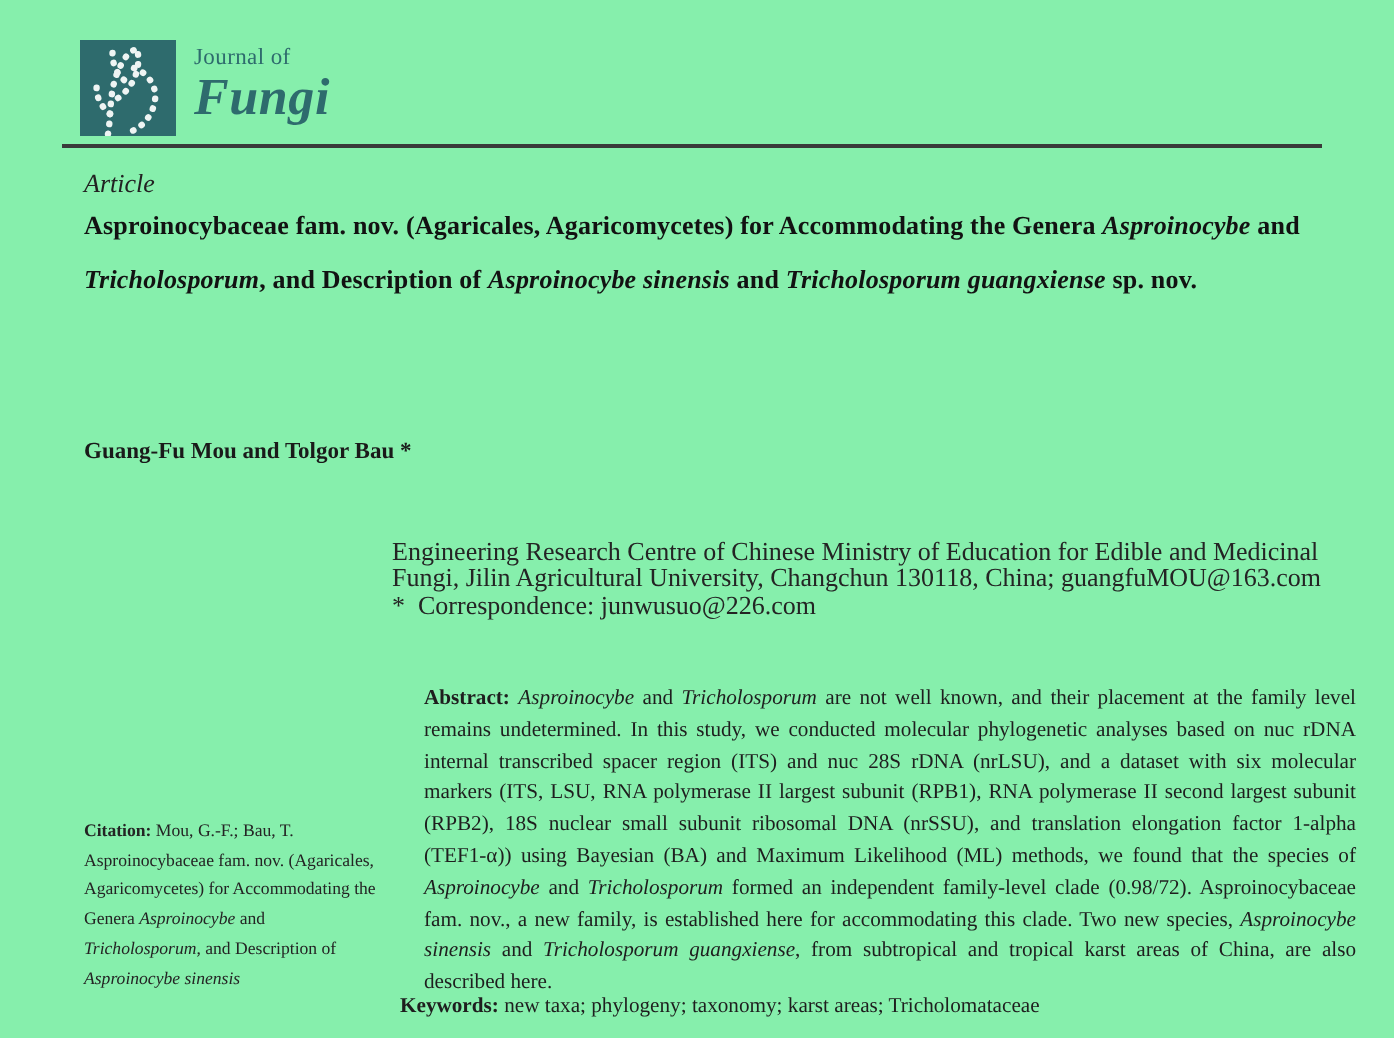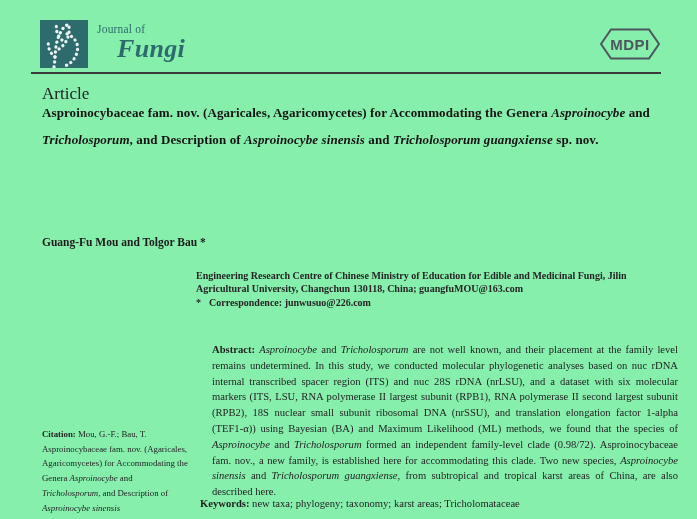--- a/index.html
+++ b/index.html
@@ -10,59 +10,59 @@
     font-family:"Liberation Serif", serif;
     color:#1e1e1e;
     overflow:hidden;
   }
   
   .logo-square{
     position:absolute;left:40px;top:20px;width:48px;height:48px;
   }
   .logo-text{position:absolute;left:97px;top:23px;color:#2e6b6d;}
   .journal-prefix{font-size:11.5px;letter-spacing:.2px;}
-  .journal-name{font-size:26px;font-weight:bold;font-style:italic;margin-top:-1px;letter-spacing:.3px;margin-left:20px;}
+  .journal-name{font-size:26px;font-weight:bold;font-style:italic;margin-top:-1px;letter-spacing:.3px;}
   .mdpi-logo{position:absolute;left:596px;top:24px;}
   .rule{
     position:absolute;left:31px;top:72px;width:630px;height:1.6px;
     background:#3a3a3a;border:none;margin:0;
   }
   
   .article-type{
     position:absolute;left:42px;top:84px;
-    font-size:17px;color:#222;
+    font-style:italic;font-size:13px;color:#222;
   }
   .title{
     position:absolute;left:42px;top:99px;width:628px;
     font-size:13px;font-weight:bold;line-height:27.3px;
     color:#121212;margin:0;letter-spacing:.1px;
   }
   .authors{
-    position:absolute;left:42px;top:236px;
+    position:absolute;left:42px;top:220px;
     font-size:11.5px;font-weight:bold;color:#1a1a1a;
   }
   
   .affiliation{
     position:absolute;left:196px;top:269px;width:466px;
-    font-size:10px;line-height:13.4px;color:#242424;font-weight:bold;
+    font-size:13px;line-height:13.4px;color:#242424;
   }
   .corr-line{display:flex;}
   .corr-marker{width:13px;flex:0 0 13px;}
   .abstract{
     position:absolute;left:196px;top:326px;width:466px;
     font-size:10.6px;line-height:15.8px;text-align:justify;
     color:#1e1e1e;margin:16px;
   }
   .keywords{
     position:absolute;left:196px;top:492px;width:466px;
     font-size:10.6px;line-height:15.8px;color:#1e1e1e;margin:4px;
   }
   
   .citation{
-    position:absolute;left:42px;top:427px;width:147px;
+    position:absolute;left:42px;top:408px;width:147px;
     font-size:8.8px;line-height:14.7px;color:#242424;
   }
 </style>
 </head>
 <body>
 
 <div class="page">
 
   <div class="logo-square">
     <svg width="48" height="48" viewBox="0 0 48 48" aria-hidden="true">
@@ -74,26 +74,20 @@
         <path d="M15 37 C10 33 7.5 27 8.5 22"></path>
         <path d="M27 14 C34 16.5 38.5 23 37.5 30 C36.5 37 32 43 26 45.5"></path>
       </g>
     </svg>
   </div>
   <div class="logo-text">
     <div class="journal-prefix">Journal of</div>
     <div class="journal-name">Fungi</div>
   </div>
 
-  <div class="mdpi-logo">
-    <svg width="68" height="40" viewBox="0 0 68 40" aria-hidden="true">
-      <polygon points="5,20 15,5.5 53,5.5 63,20 53,34.5 15,34.5" fill="none" stroke="#4d565c" stroke-width="2"></polygon>
-      <text x="34" y="25.5" text-anchor="middle" font-family="Liberation Sans, sans-serif" font-size="15" font-weight="bold" fill="#4d565c" letter-spacing="0.5">MDPI</text>
-    </svg>
-  </div>
 
   <hr class="rule">
 
   <div class="article-type">Article</div>
   <h1 class="title"><span>Asproinocybaceae fam. nov. (Agaricales, Agaricomycetes) for Accommodating the Genera </span><span style="font-style: italic;">Asproinocybe</span><span> and </span><span style="font-style: italic;">Tricholosporum</span><span>, and Description of </span><span style="font-style: italic;">Asproinocybe sinensis</span><span> and </span><span style="font-style: italic;">Tricholosporum guangxiense</span><span> sp. nov.</span></h1>
   <div class="authors">Guang-Fu Mou and Tolgor Bau *</div>
 
   <div class="affiliation">
     <div>Engineering Research Centre of Chinese Ministry of Education for Edible and Medicinal Fungi, Jilin Agricultural University, Changchun 130118, China; guangfuMOU@163.com</div>
     <div class="corr-line">

